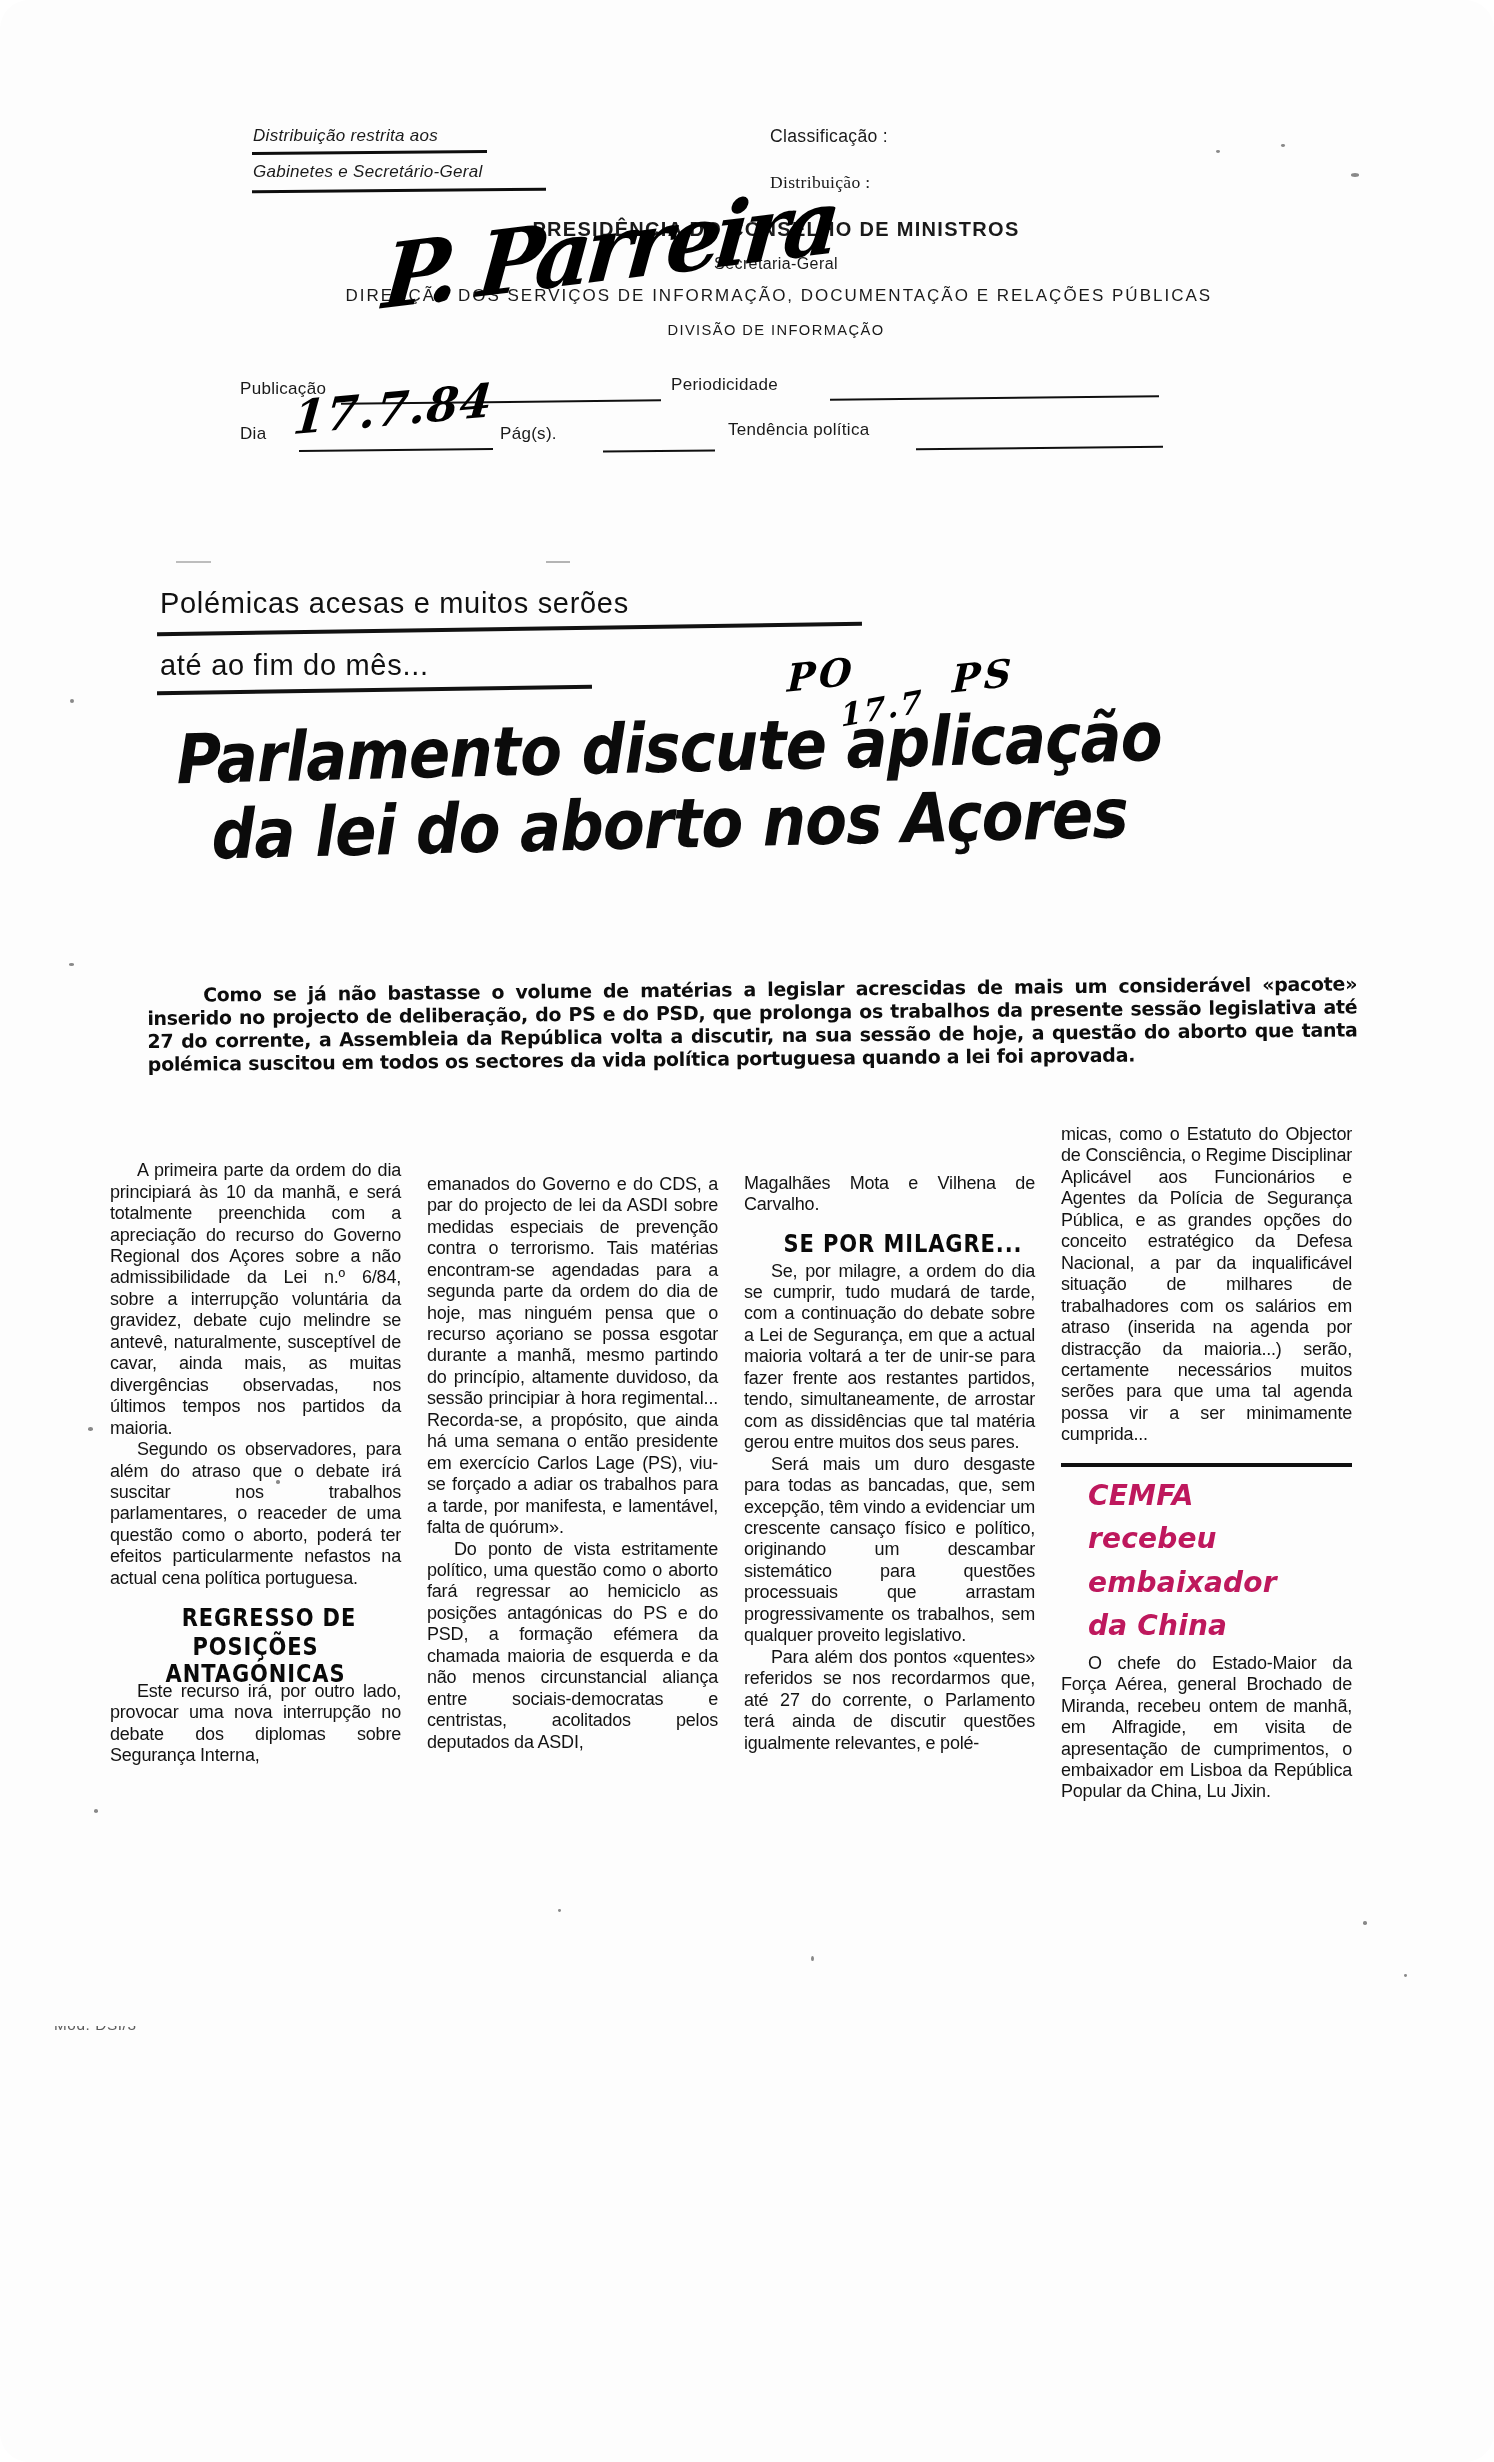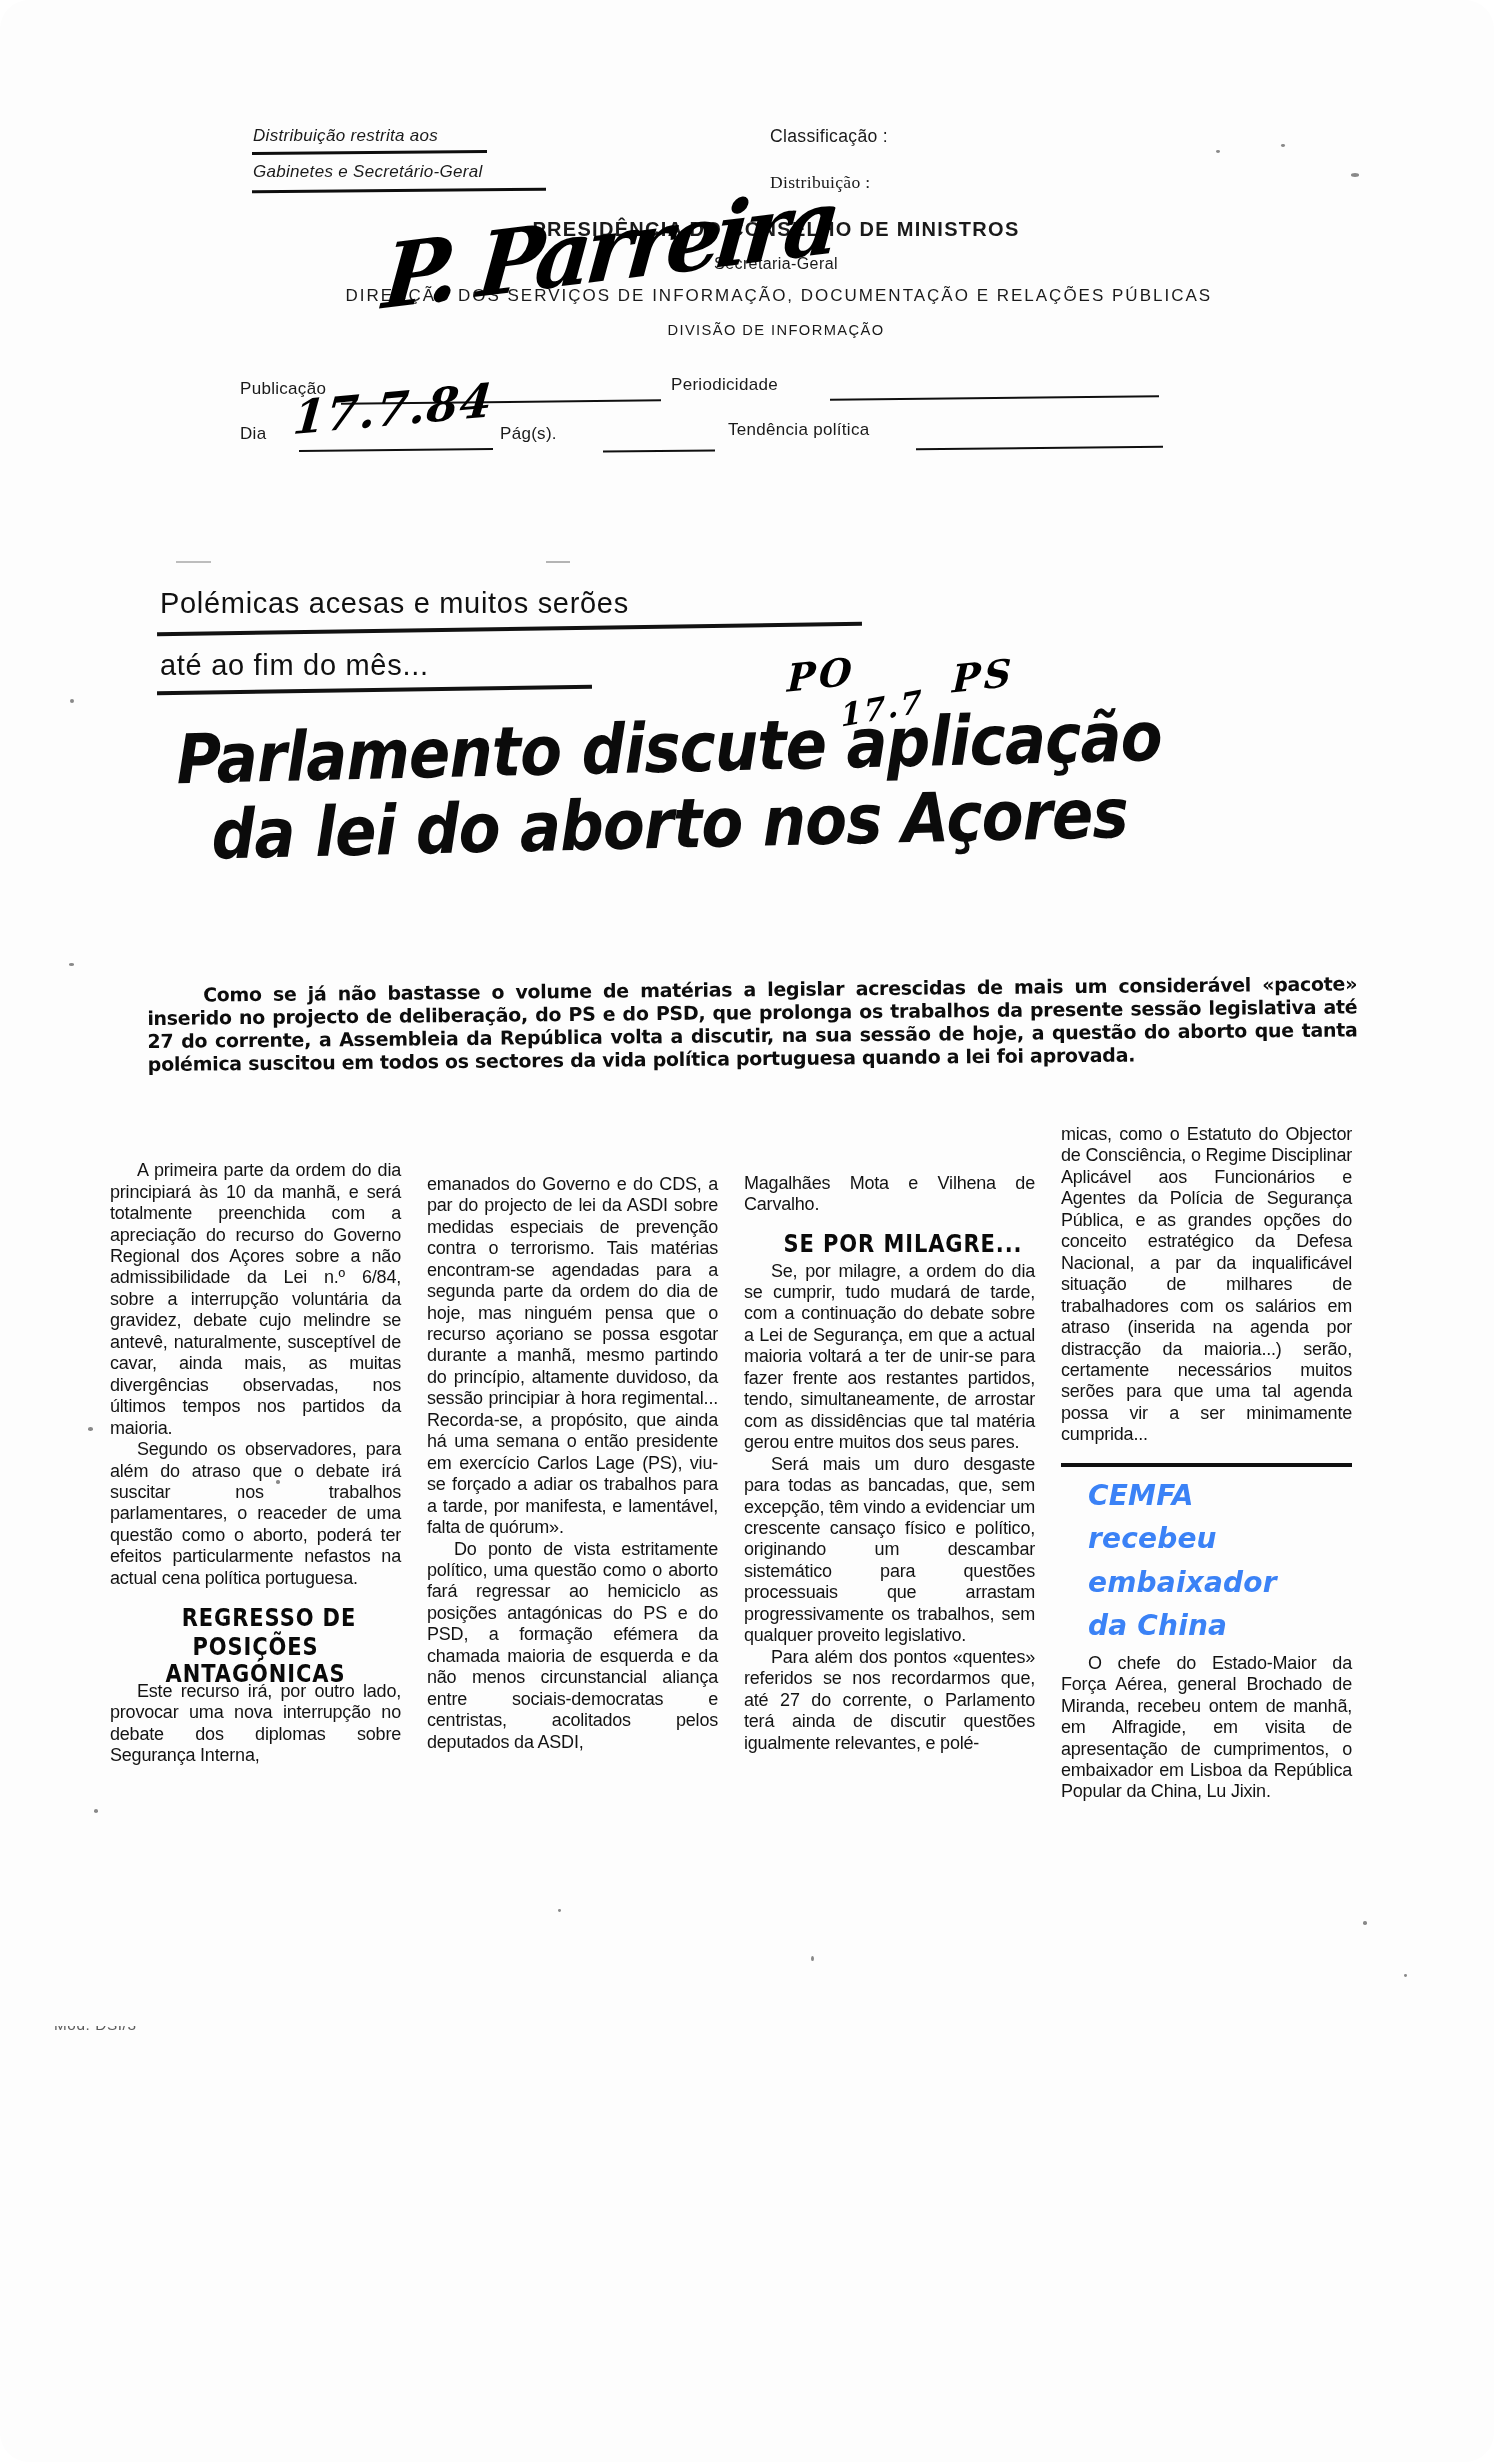--- a/index.html
+++ b/index.html
@@ -230,21 +230,21 @@
   }
   .side-head {
     font-family: "DejaVu Sans", sans-serif;
     font-weight: bold;
     font-style: italic;
     font-size: 28px;
     line-height: 1.22;
     letter-spacing: 0.2px;
     text-indent: 0;
     margin: 0 0 9.4px 0 !important;
-    color: #3b82f6;
+    color: #be185d;
   }
 
   
   #form-code {
     position: absolute;
     left: 54px;
     top: 2016px;
     font-size: 15.3px;
     letter-spacing: 0.6px;
     color: #242424;

